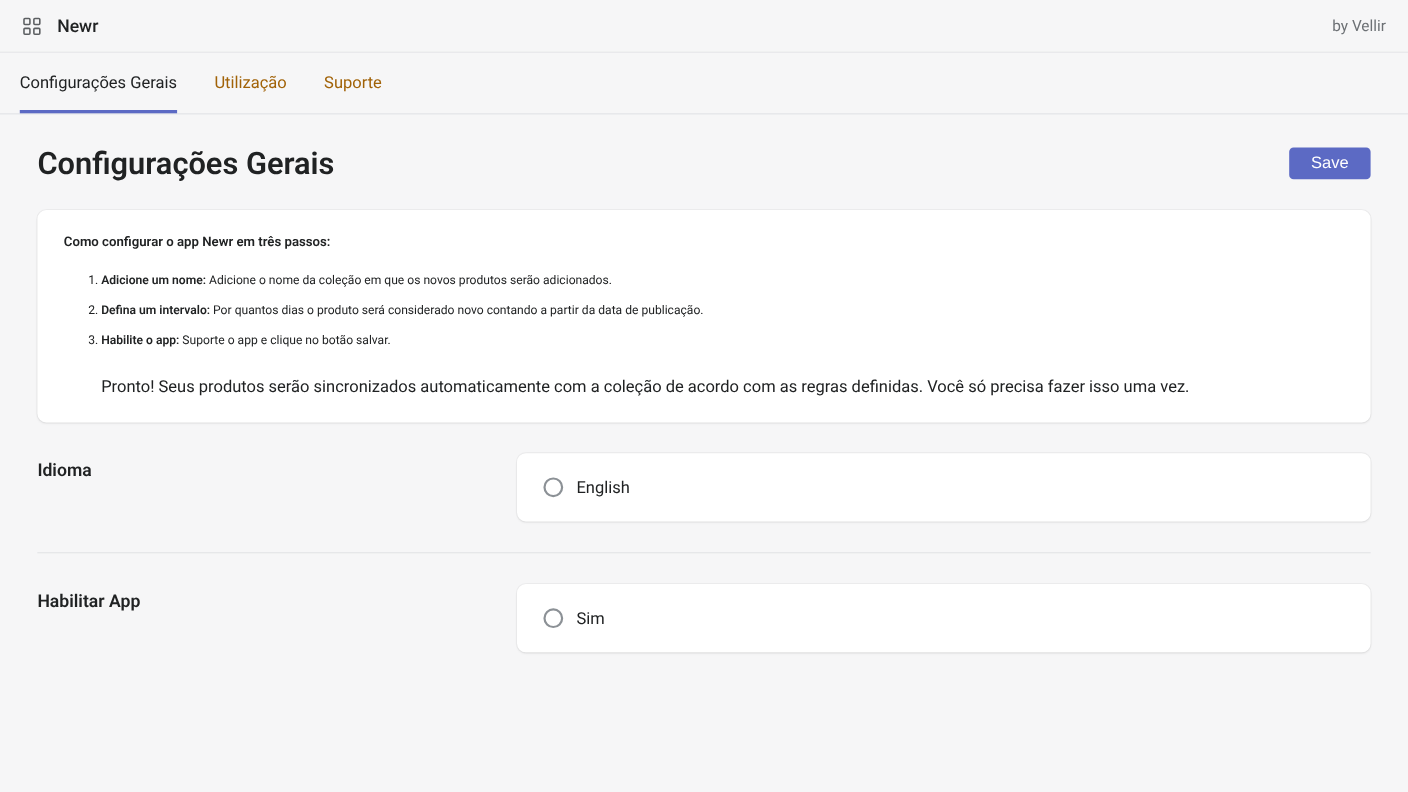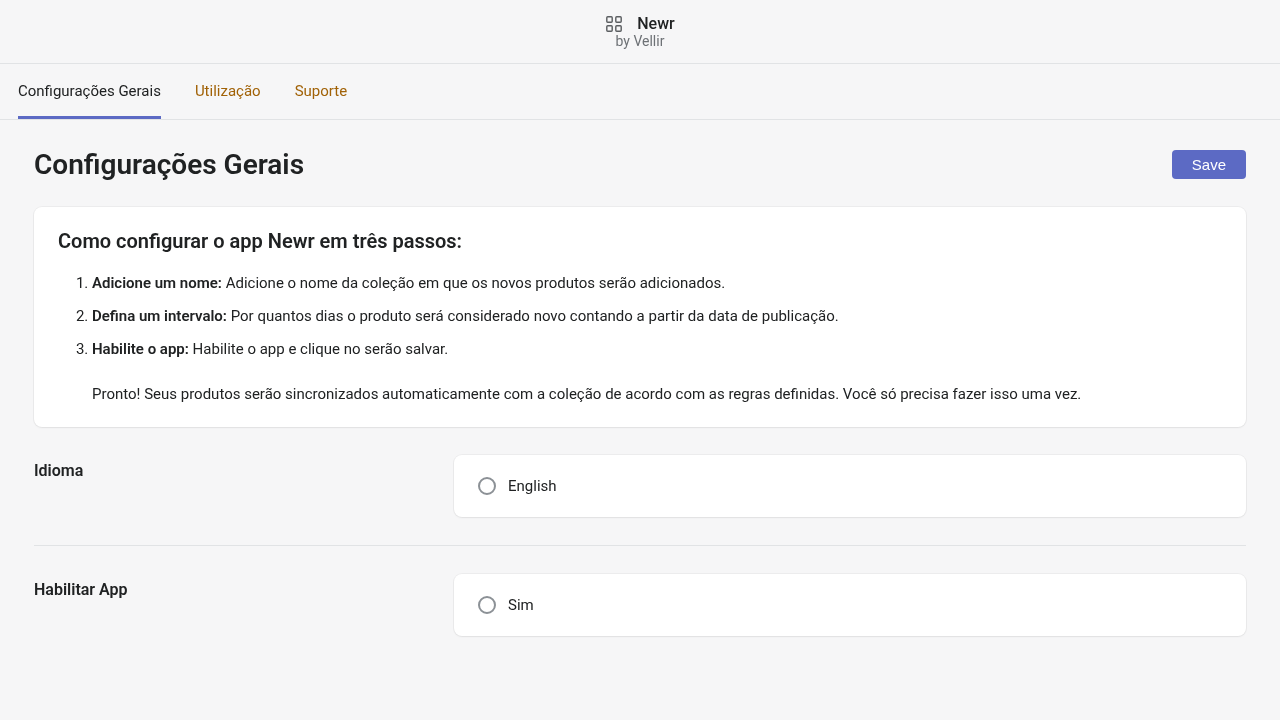--- a/index.html
+++ b/index.html
@@ -9,21 +9,20 @@
     color: #202223;
     font-size: 14px;
   }
   .topbar {
     display: flex;
     align-items: center;
     justify-content: space-between;
     padding: 14px 20px;
     border-bottom: 1px solid #e1e3e5;
     background: #f6f6f7;
-    flex-direction: column;
   }
   .topbar-left {
     display: flex;
     align-items: center;
     gap: 14px;
   }
   .app-icon {
     width: 18px;
     height: 18px;
     display: flex;
@@ -81,44 +80,44 @@
     font-size: 15px;
     cursor: pointer;
   }
   .card {
     background: #fff;
     border-radius: 8px;
     box-shadow: 0 0 0 1px rgba(0,0,0,0.04), 0 1px 2px rgba(0,0,0,0.05);
     padding: 22px 24px;
   }
   .card-title {
-    font-size: 20px;
+    font-size: 12px;
     font-weight: 600;
     margin-bottom: 20px;
   }
   .steps {
     list-style: decimal;
     padding-left: 34px;
     margin-bottom: 24px;
   }
   .steps li {
     margin-bottom: 12px;
-    font-size: 15px;
+    font-size: 11px;
     line-height: 1.4;
   }
   .steps li .step-label { font-weight: 600; }
   .footer-note {
     font-size: 15px;
     padding-left: 34px;
     line-height: 1.4;
   }
   .section-row {
     display: flex;
     align-items: flex-start;
-    gap: 40px;
+    gap: 56px;
     padding-top: 28px;
   }
   .section-divider {
     border-top: 1px solid #e1e3e5;
     margin-top: 28px;
   }
   .section-label {
     width: 380px;
     font-size: 16px;
     font-weight: 600;
@@ -197,21 +196,21 @@
   <div class="card">
     <div class="card-title">Como configurar o app Newr em três passos:</div>
     <ol class="steps">
       <li>
         <span class="step-label">Adicione um nome:</span><span> Adicione o nome da coleção em que os novos produtos serão adicionados.</span>
       </li>
       <li>
         <span class="step-label">Defina um intervalo:</span><span> Por quantos dias o produto será considerado novo contando a partir da data de publicação.</span>
       </li>
       <li>
-        <span class="step-label">Habilite o app:</span><span> Habilite o app e clique no serão salvar.</span>
+        <span class="step-label">Habilite o app:</span><span> Suporte o app e clique no botão salvar.</span>
       </li>
     </ol>
     <div class="footer-note">Pronto! Seus produtos serão sincronizados automaticamente com a coleção de acordo com as regras definidas. Você só precisa fazer isso uma vez.</div>
   </div>
 
   <div class="section-row">
     <div class="section-label">Idioma</div>
     <div class="section-card">
       <div class="radio-row">
         <span class="radio-circle"></span>

